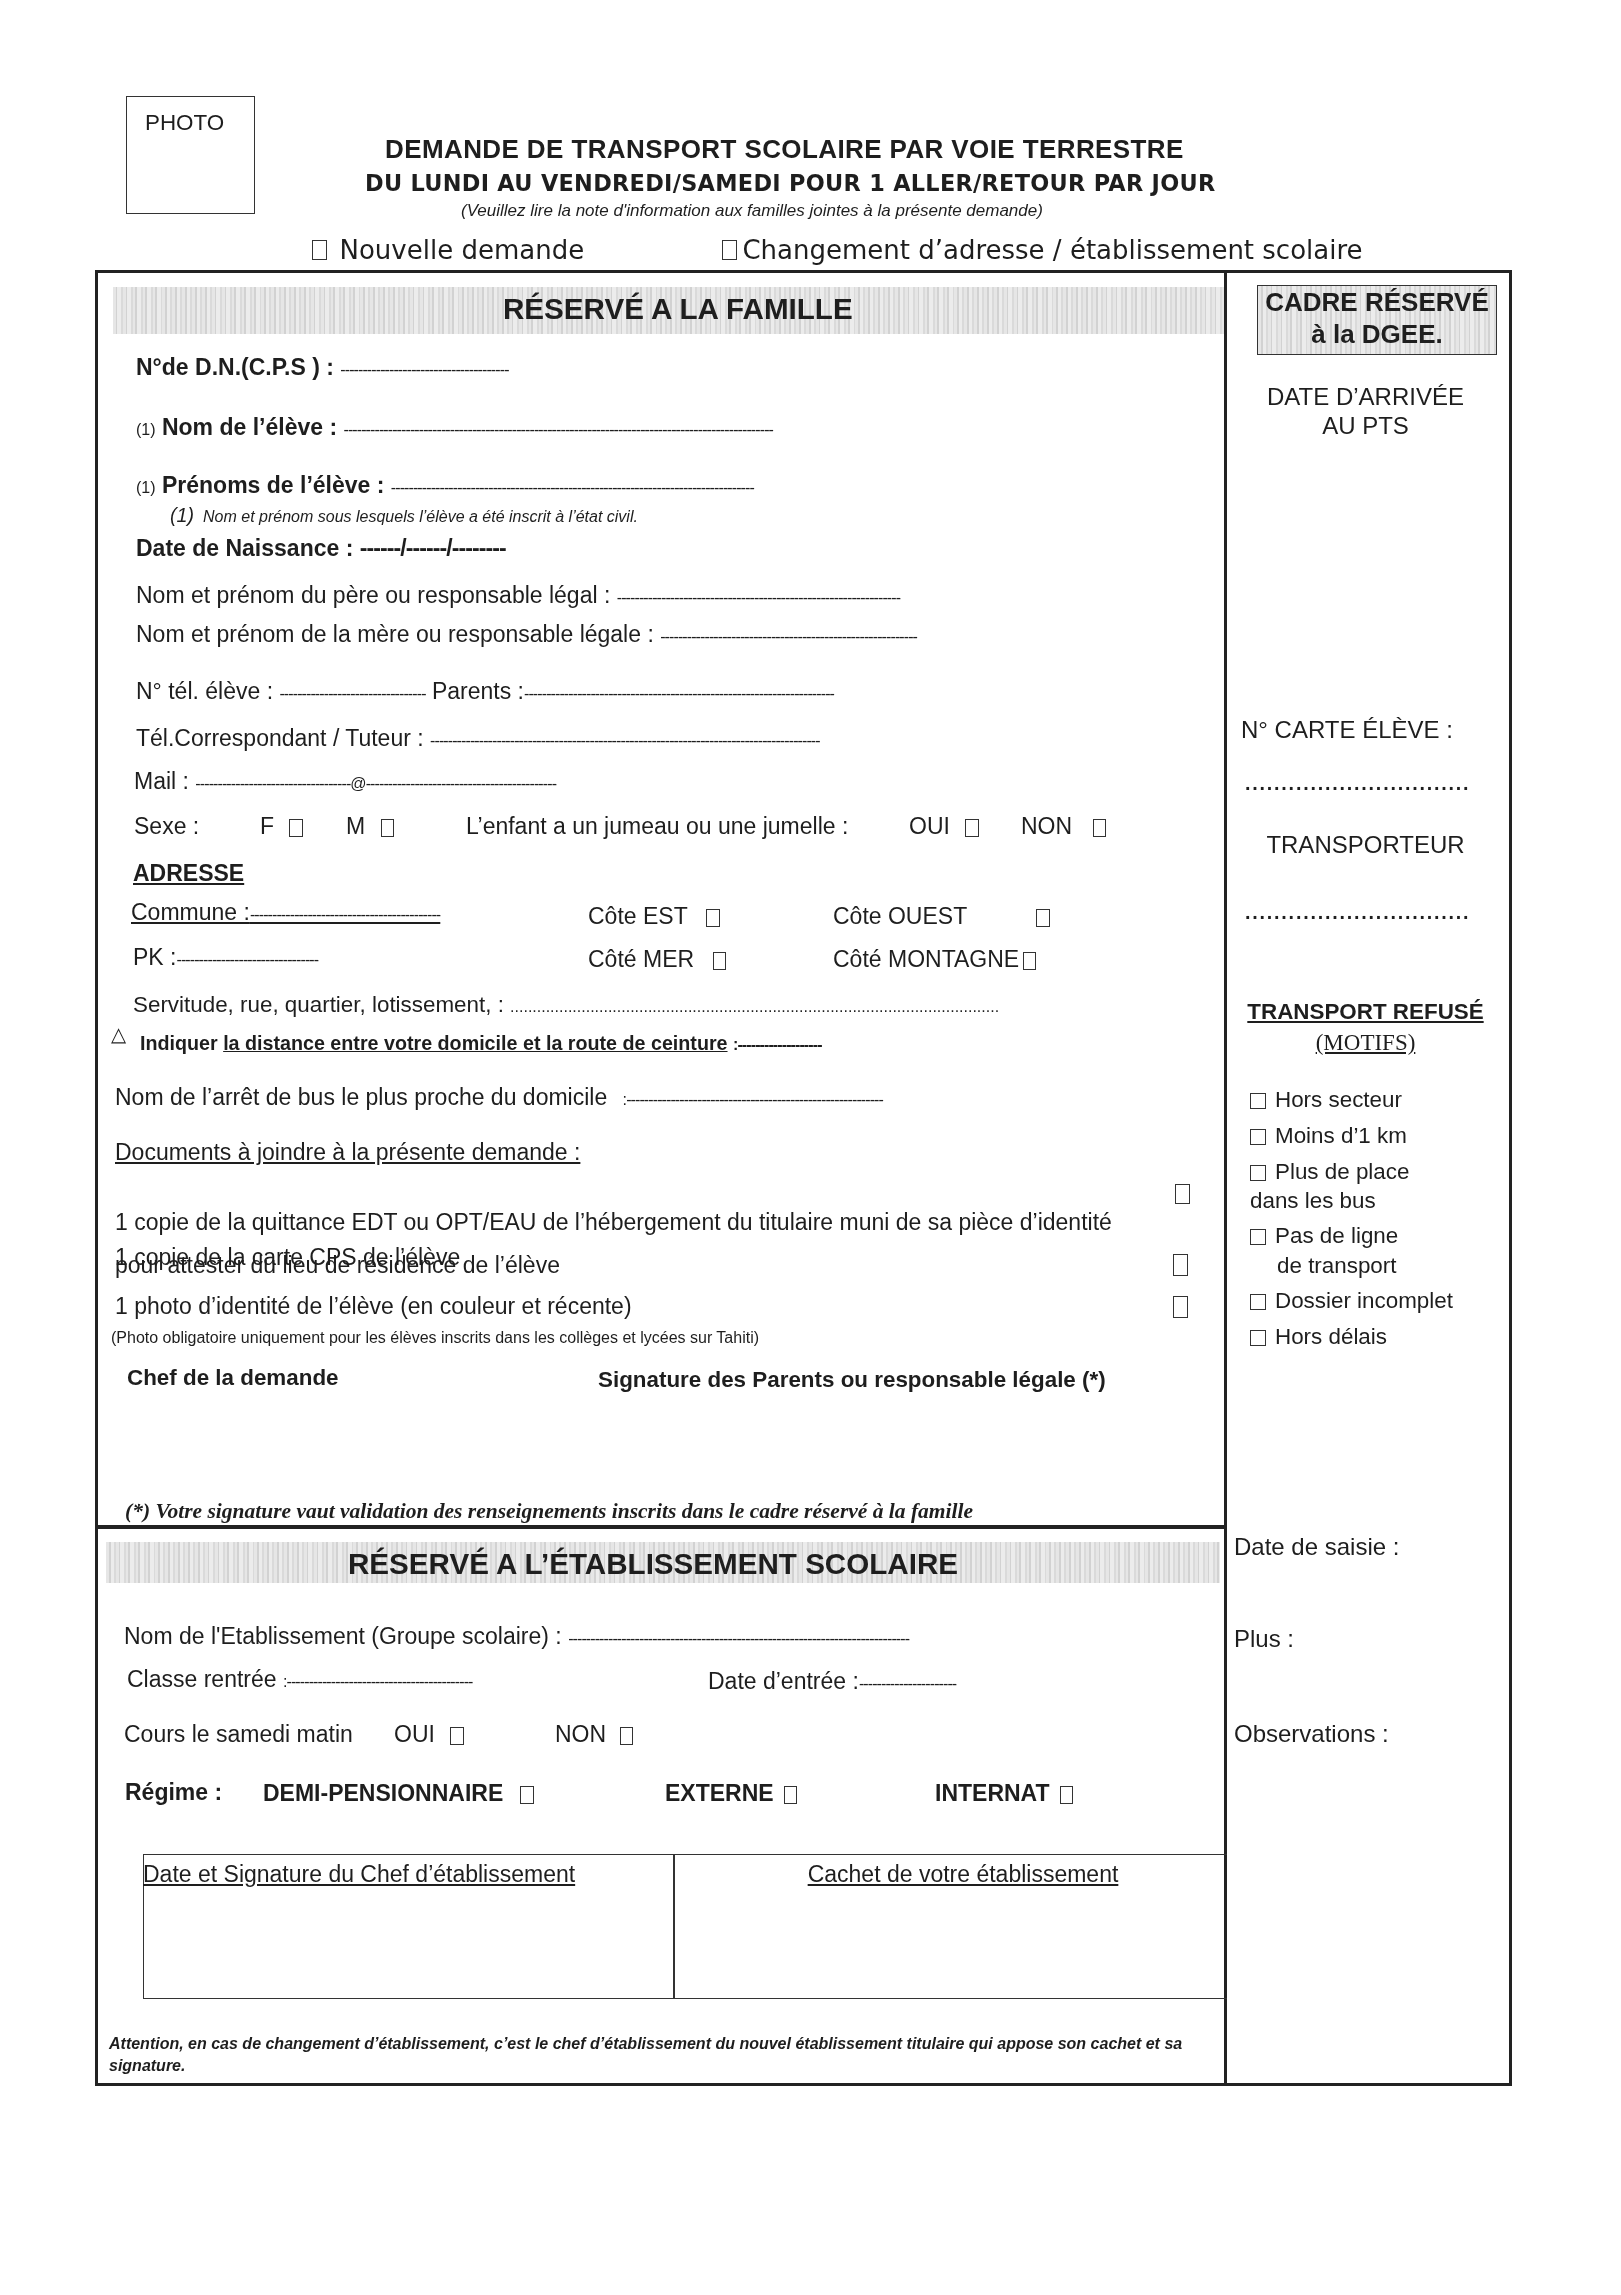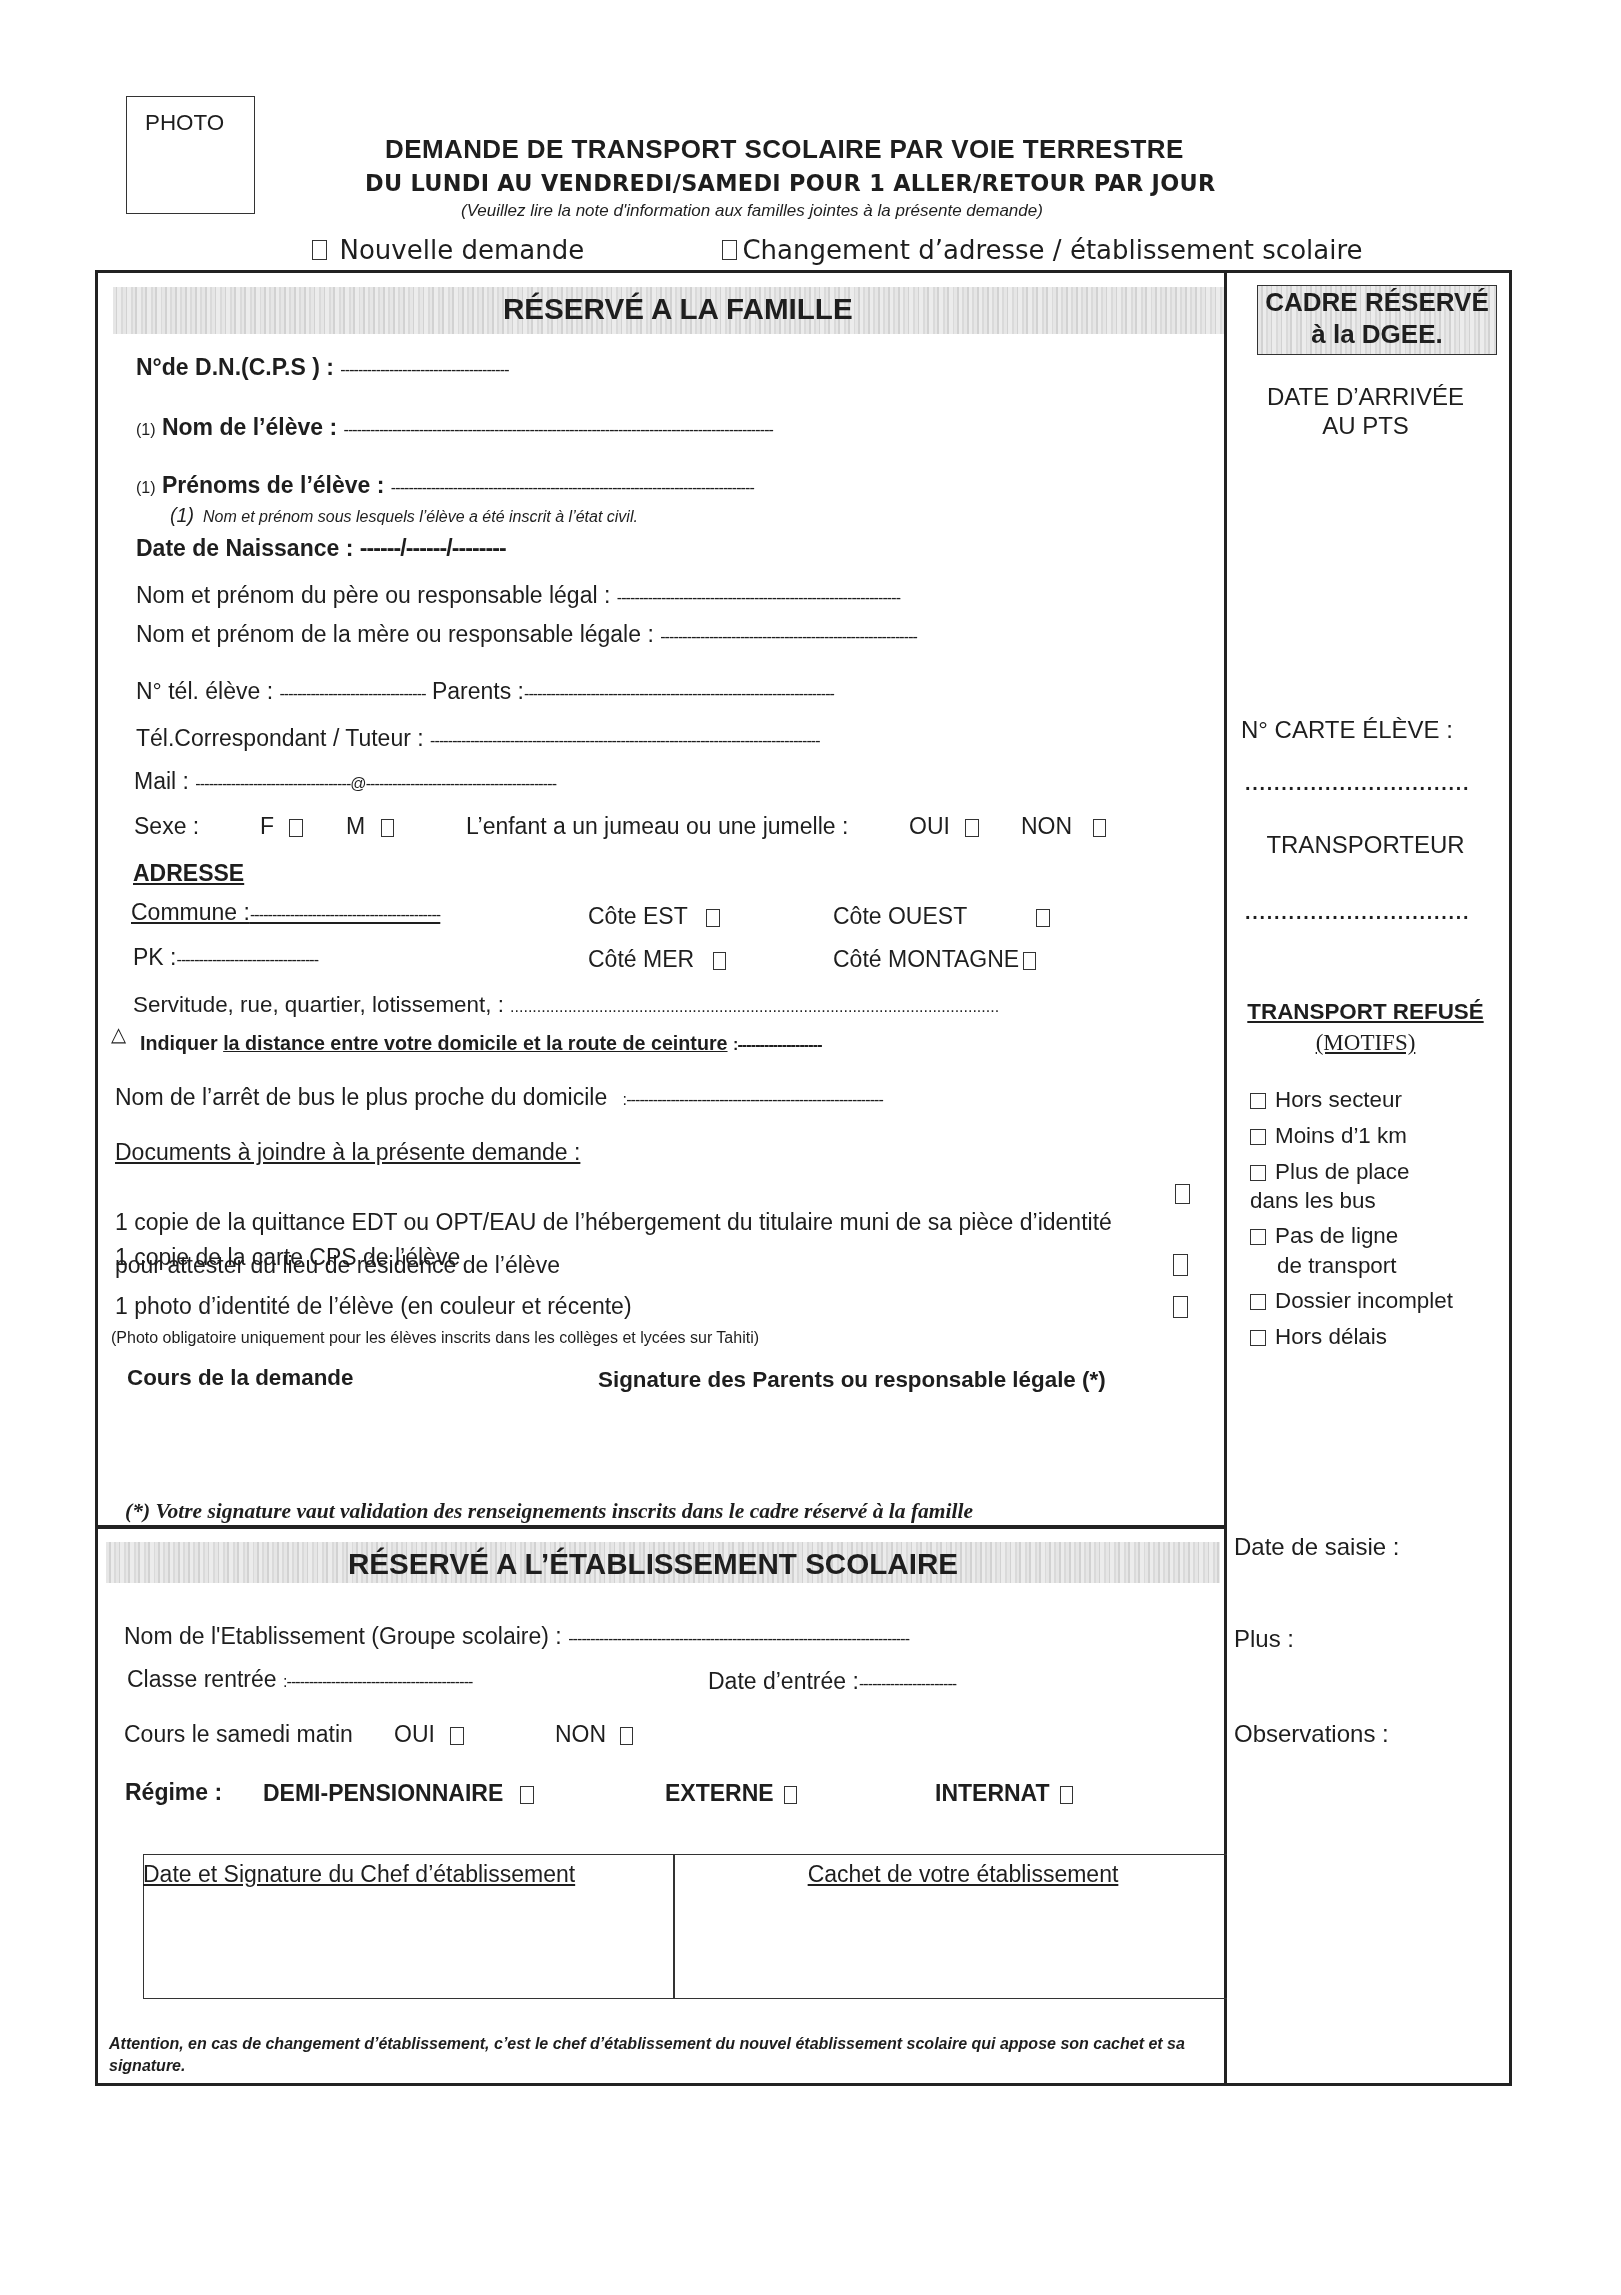--- a/index.html
+++ b/index.html
@@ -212,21 +212,21 @@
 
 <div class="abs f" style="left:115px; top:1209px;">1 copie de la quittance EDT ou OPT/EAU de l’hébergement du titulaire muni de sa pièce d’identité</div>
 <div class="abs f" style="left:115px; top:1252px;">pour attester du lieu de résidence de l’élève</div>
 <span class="abs cb" style="left:1173px; top:1254px; width:15px; height:21.5px;"></span>
 
 <div class="abs f" style="left:115px; top:1293px;">1 photo d’identité de l’élève (en couleur et récente)</div>
 <span class="abs cb" style="left:1173px; top:1296px; width:15px; height:21.5px;"></span>
 
 <div class="abs tiny" style="left:111px; top:1329px;">(Photo obligatoire uniquement pour les élèves inscrits dans les collèges et lycées sur Tahiti)</div>
 
-<div class="abs fb" style="left:127px; top:1365px; font-size:22.4px;">Cours de la demande</div>
+<div class="abs fb" style="left:127px; top:1365px; font-size:22.4px;">Chef de la demande</div>
 <div class="abs fb" style="left:598px; top:1367px; font-size:22.4px;">Signature des Parents ou responsable légale (*)</div>
 <div class="abs" style="left:127px; top:1393px; width:1075px; height:103px;"></div>
 
 <div class="abs" style="left:125px; top:1499px; font-family:'Liberation Serif', serif; font-style:italic; font-weight:bold; font-size:21.5px; white-space:nowrap;">(*) Votre signature vaut validation des renseignements inscrits dans le cadre réservé à la famille</div>
 
 <div id="dgee-box" class="abs grey-band">
   <div>CADRE RÉSERVÉ</div>
   <div>à la DGEE.</div>
 </div>
 
@@ -311,14 +311,14 @@
   <span class="cb" style="margin-left:3.6px"></span>
 </div>
 
 <div id="sig-table" class="abs"></div>
 <div id="sig-divider" class="abs"></div>
 <div id="sig-left" class="abs">Date et Signature du Chef d’établissement</div>
 <div id="sig-right" class="abs">Cachet de votre établissement</div>
 <div class="abs" style="left:145px; top:1895px; width:527px; height:100px;"></div>
 <div class="abs" style="left:677px; top:1895px; width:545px; height:100px;"></div>
 
-<div id="attention" class="abs">Attention, en cas de changement d’établissement, c’est le chef d’établissement du nouvel établissement scolaire qui appose son cachet et sa signature.</div>
+<div id="attention" class="abs">Attention, en cas de changement d’établissement, c’est le chef d’établissement du nouvel établissement titulaire qui appose son cachet et sa signature.</div>
 
 
 </body></html>

